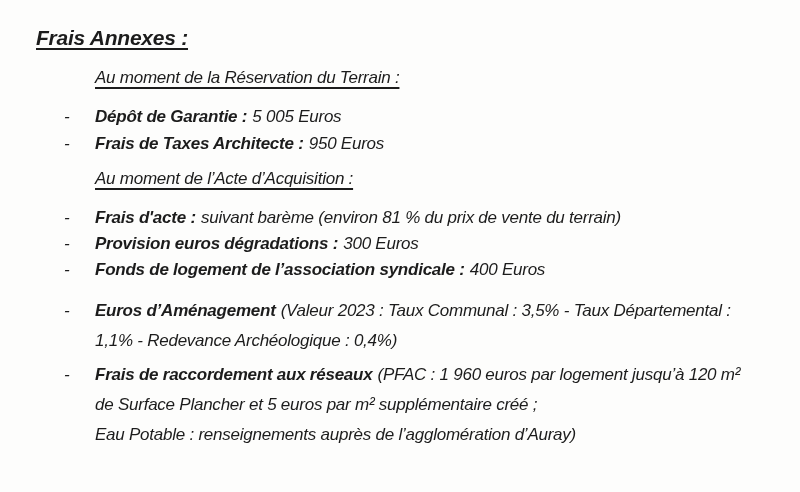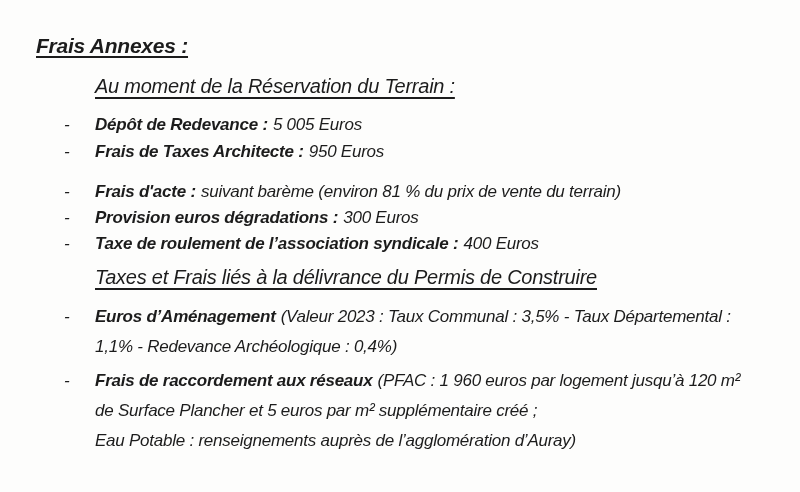--- a/index.html
+++ b/index.html
@@ -4,37 +4,37 @@
 <style>
   html, body { margin: 0; padding: 0; }
   body {
     width: 800px; height: 492px;
     background: #fdfdfc;
     overflow: hidden;
   }
   .doc {
     box-sizing: border-box;
     width: 800px; height: 492px;
-    padding: 32px 40px 0 36px;
+    padding: 24px 40px 0 36px;
     font-family: "Liberation Sans", sans-serif;
     font-style: italic;
     color: #1c1c1c;
     letter-spacing: -0.015em;
   }
   .title {
     font-size: 21px;
     font-weight: bold;
     line-height: 28px;
     text-decoration: underline;
     text-decoration-thickness: 2px;
     text-underline-offset: 3px;
     display: inline-block;
   }
   .heading {
-    font-size: 20px;
+    font-size: 17px;
     line-height: 24px;
     margin-left: 59px;
   }
   .heading > span {
     text-decoration: underline;
     text-decoration-thickness: 1.5px;
     text-underline-offset: 4px;
   }
   .h1 { margin-top: 14px; }
   .h2 { margin-top: 10px; }
@@ -61,45 +61,45 @@
 
 <div class="doc">
 
   <div><span class="title">Frais Annexes :</span></div>
 
   <div class="heading h1"><span>Au moment de la Réservation du Terrain :</span></div>
 
   <div class="bullets g1">
     <div class="bullet">
         <span class="dash">-</span>
-        <span class="btext"><span class="blabel">Dépôt de Redevance :</span><span class="brest">5 005 Euros</span></span>
+        <span class="btext"><span class="blabel">Dépôt de Garantie :</span><span class="brest">5 005 Euros</span></span>
       </div>
     <div class="bullet">
         <span class="dash">-</span>
         <span class="btext"><span class="blabel">Frais de Taxes Architecte :</span><span class="brest">950 Euros</span></span>
       </div>
   </div>
 
+  <div class="heading h2"><span>Au moment de l’Acte d’Acquisition :</span></div>
 
   <div class="bullets g2">
     <div class="bullet">
         <span class="dash">-</span>
         <span class="btext"><span class="blabel">Frais d'acte :</span><span class="brest">suivant barème (environ 81 % du prix de vente du terrain)</span></span>
       </div>
     <div class="bullet">
         <span class="dash">-</span>
         <span class="btext"><span class="blabel">Provision euros dégradations :</span><span class="brest">300 Euros</span></span>
       </div>
     <div class="bullet">
         <span class="dash">-</span>
-        <span class="btext"><span class="blabel">Taxe de roulement de l’association syndicale :</span><span class="brest">400 Euros</span></span>
+        <span class="btext"><span class="blabel">Fonds de logement de l’association syndicale :</span><span class="brest">400 Euros</span></span>
       </div>
   </div>
 
-  <div class="heading h3"><span>Taxes et Frais liés à la délivrance du Permis de Construire</span></div>
 
   <div class="bullets g3">
     <div class="bullet">
         <span class="dash">-</span>
         <span class="btext"><span class="blabel">Euros d’Aménagement</span><span class="brest">(Valeur 2023 : Taux Communal : 3,5% - Taux Départemental :
 1,1% - Redevance Archéologique : 0,4%)</span></span>
       </div>
     <div class="bullet">
         <span class="dash">-</span>
         <span class="btext"><span class="blabel">Frais de raccordement aux réseaux</span><span class="brest">(PFAC : 1 960 euros par logement jusqu’à 120 m²

